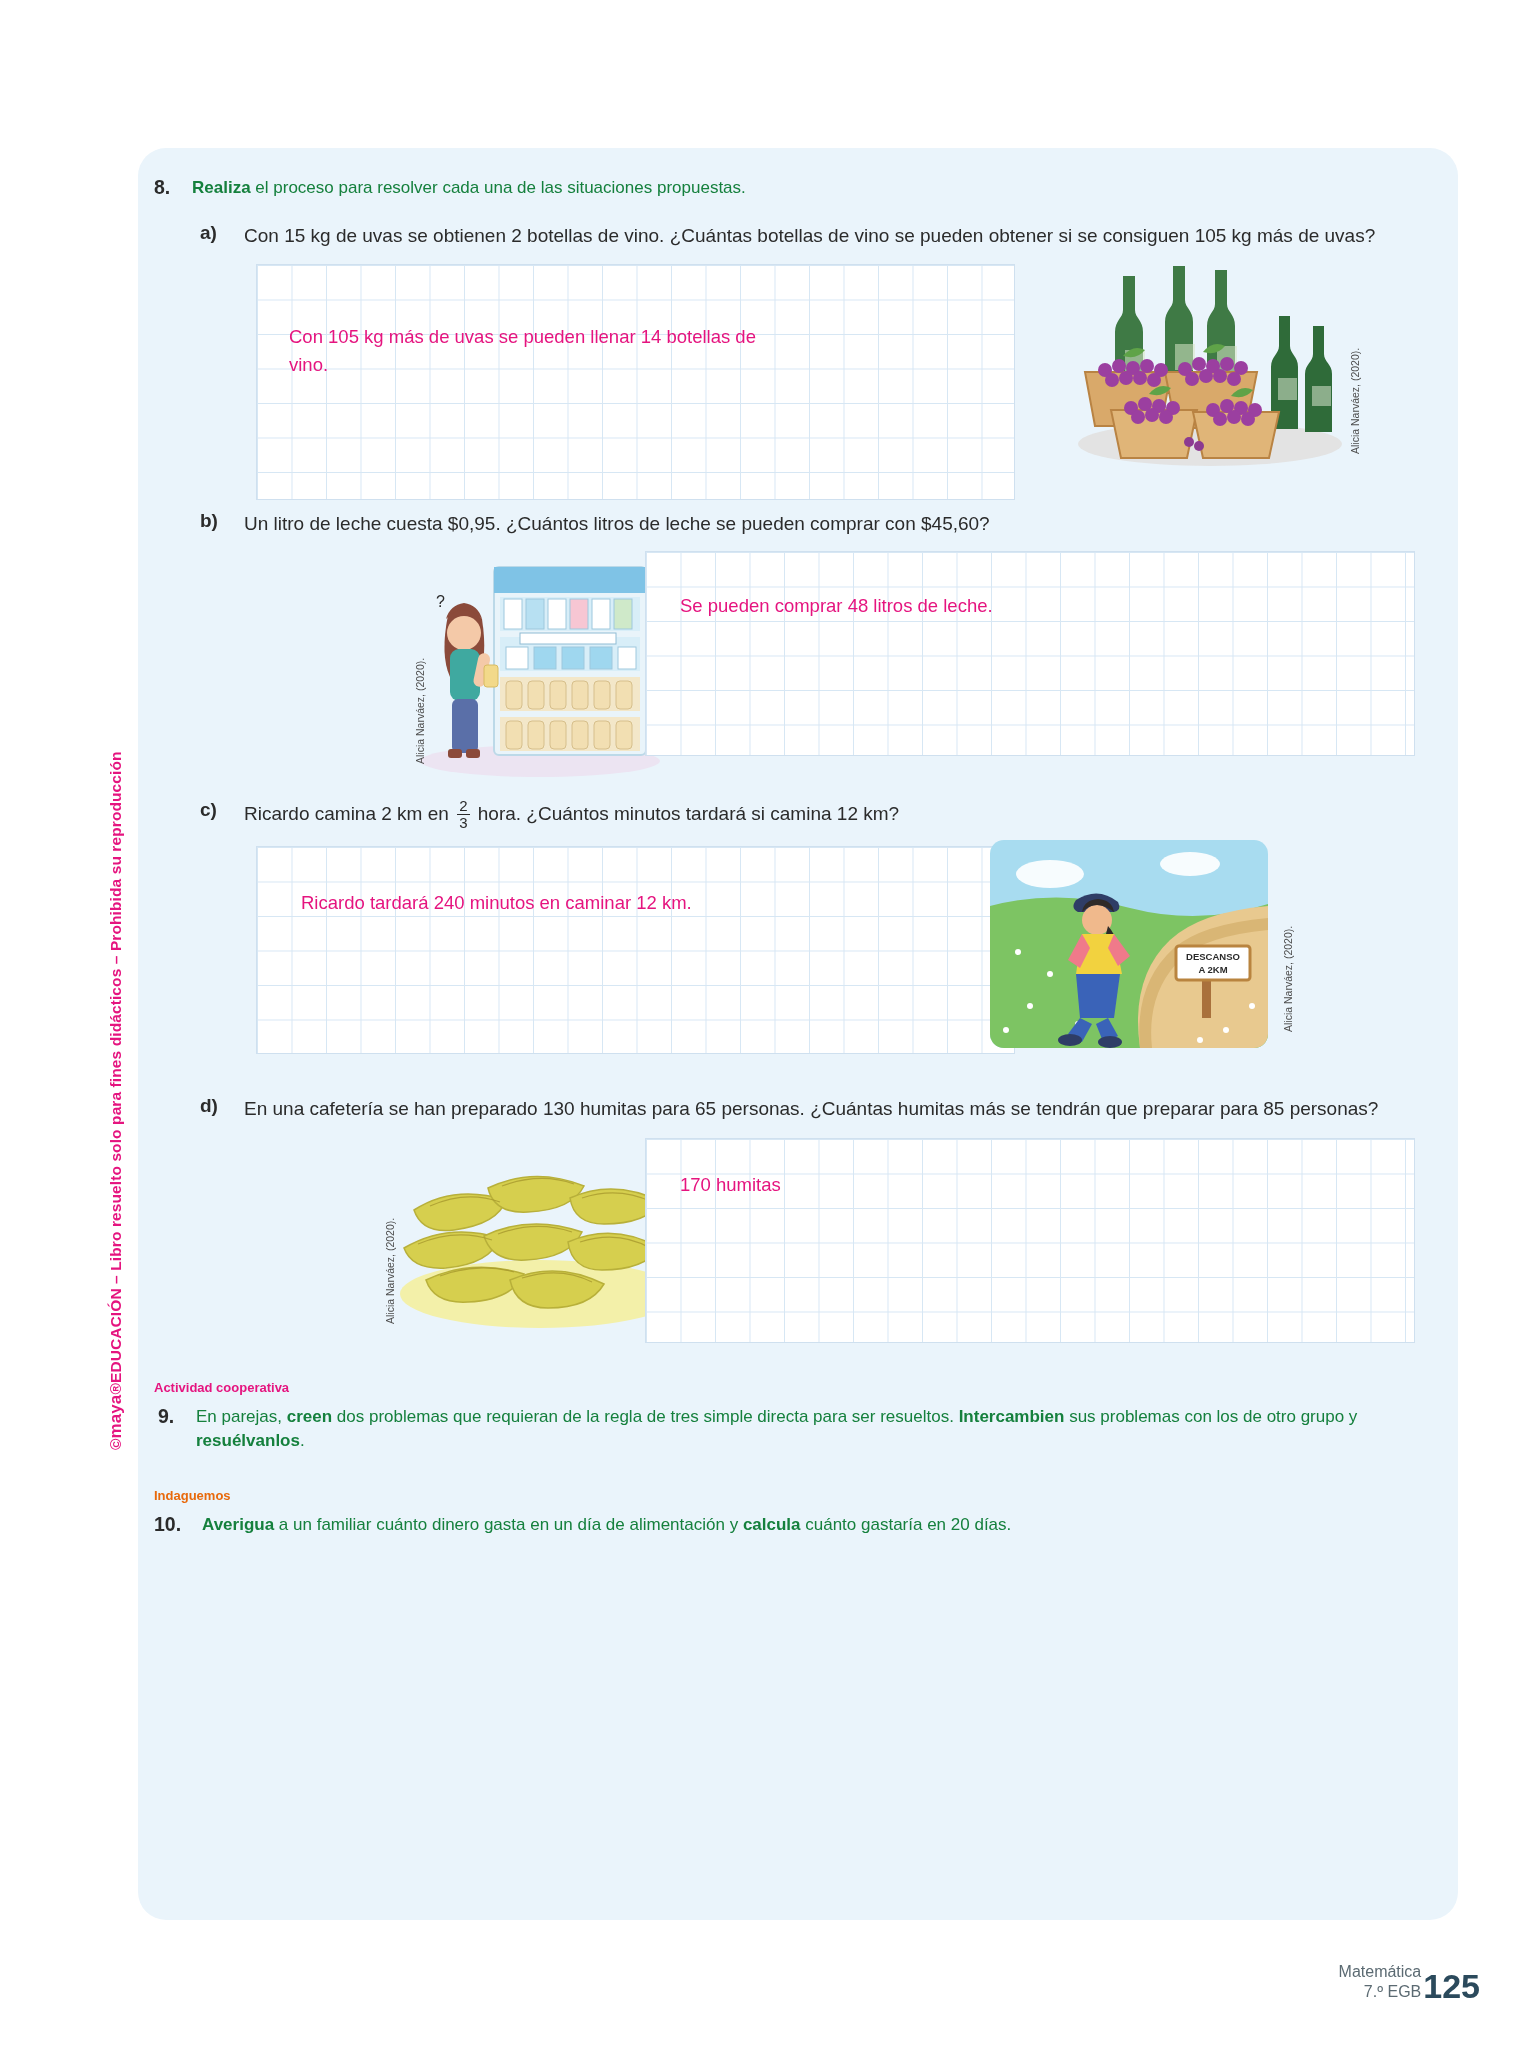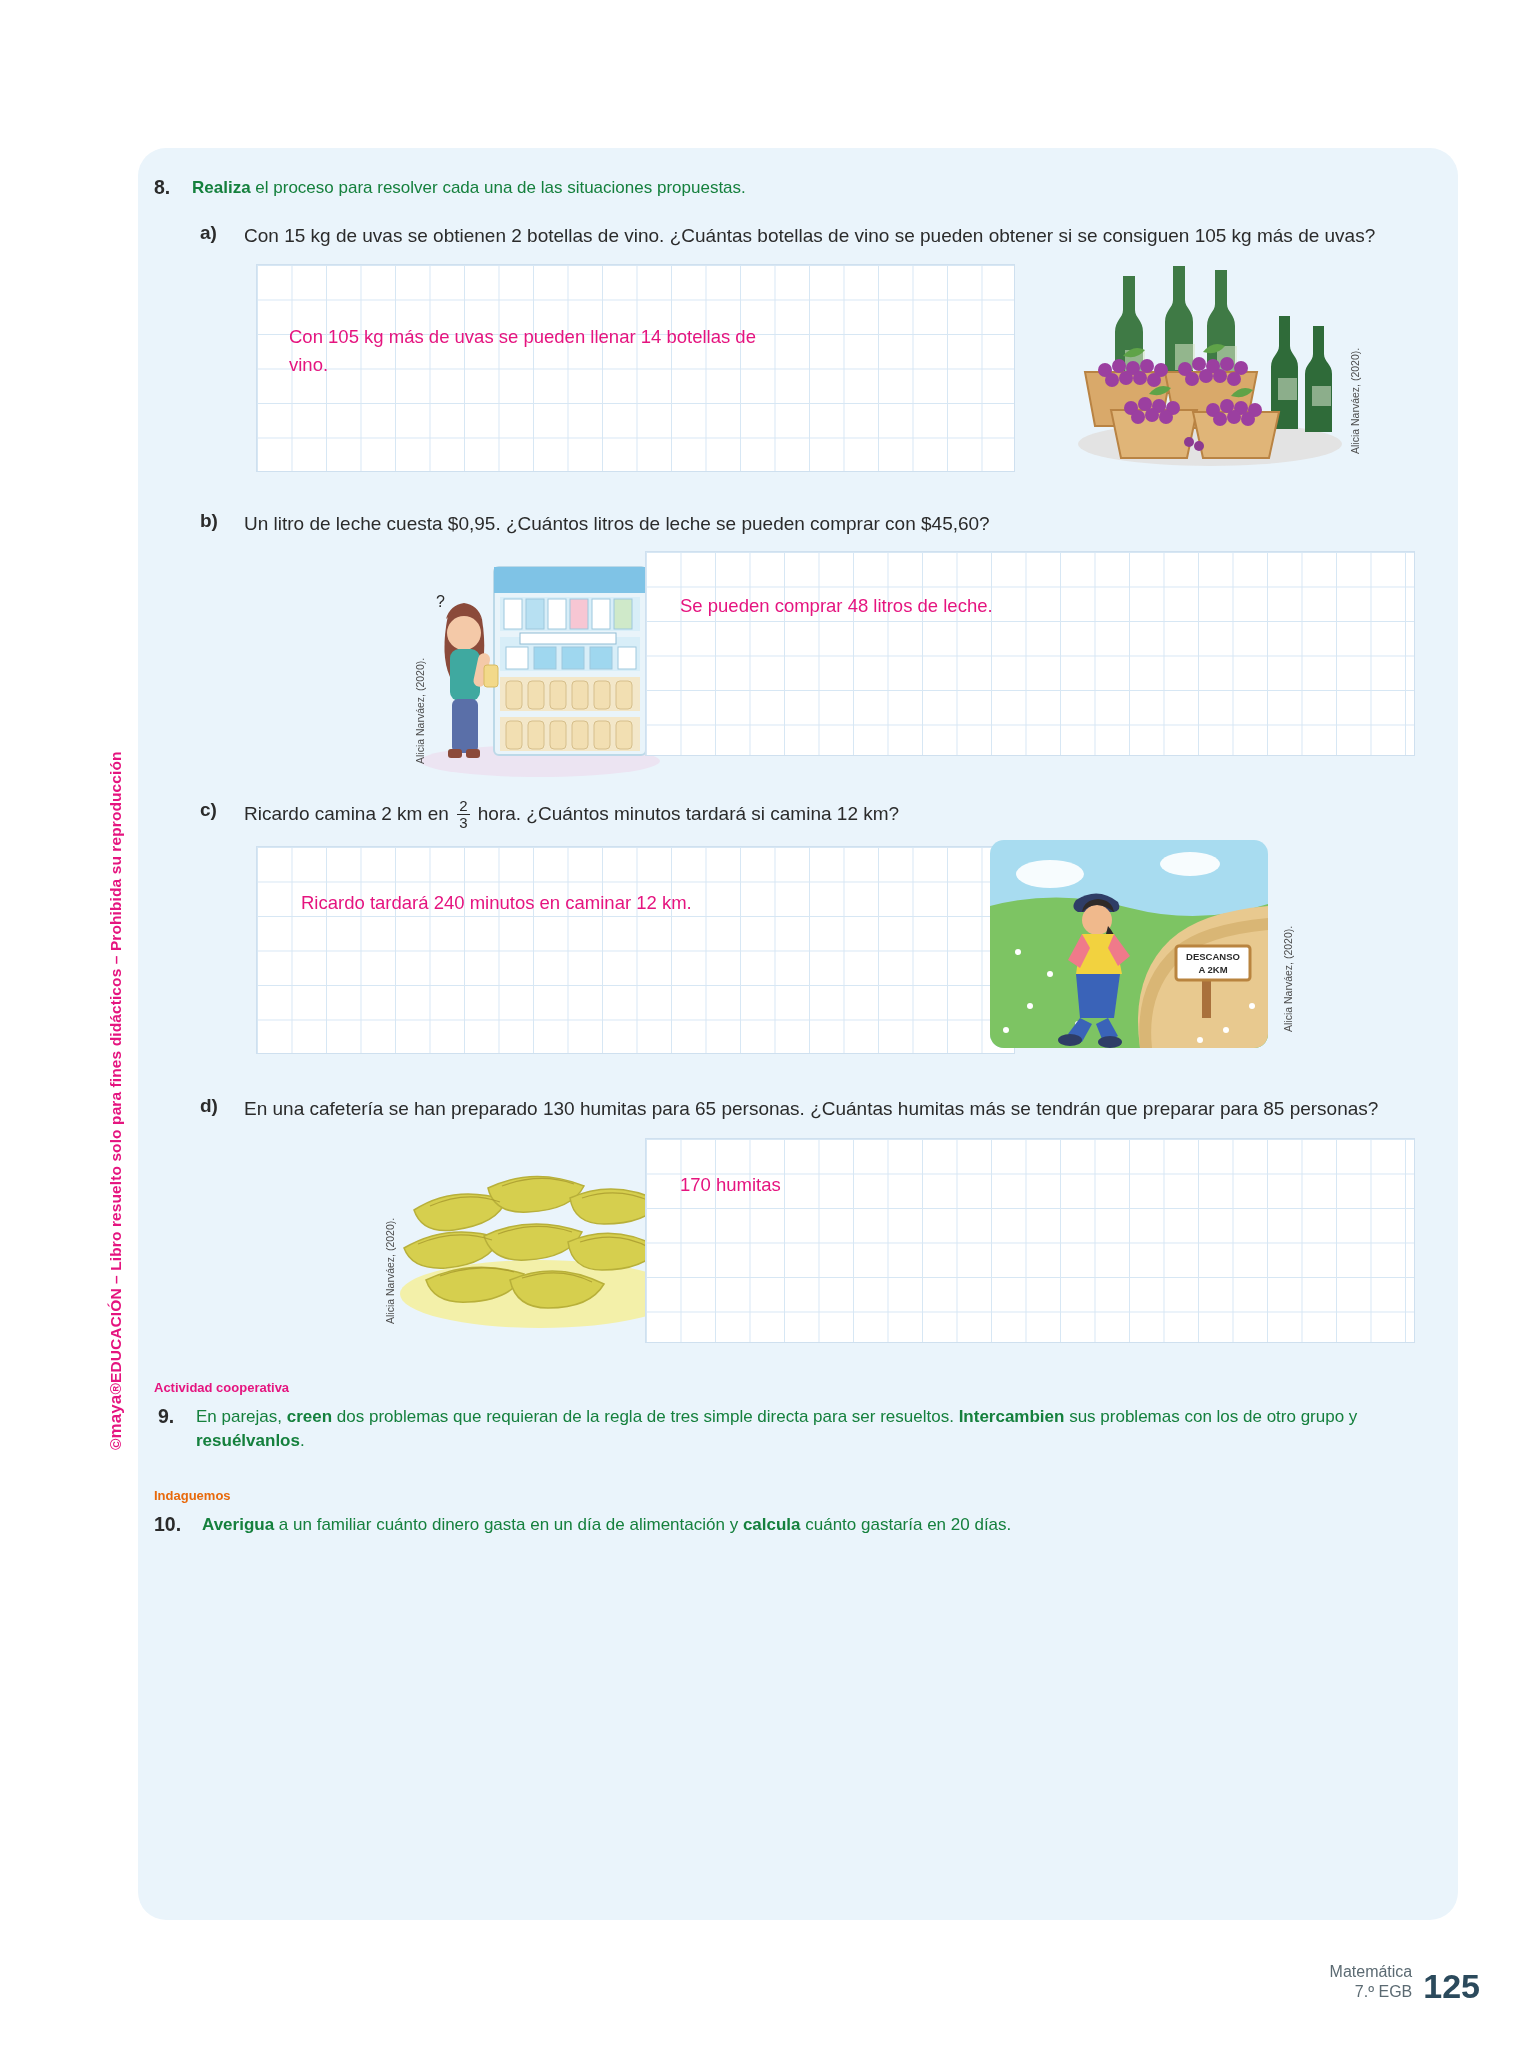--- a/index.html
+++ b/index.html
@@ -130,21 +130,21 @@
   .sec-head.orange { color: #e8690b; }
 
   
   .footer {
     position: absolute;
     right: 56px;
     bottom: 46px;
     text-align: right;
     display: flex;
     align-items: flex-end;
-    gap: 11px;
+    gap: 2px;
   }
   .footer .label {
     font-size: 16px;
     color: #5b6a72;
     line-height: 1.25;
     text-align: right;
   }
   .footer .pagenum {
     font-size: 34px;
     font-weight: bold;
@@ -186,21 +186,21 @@
       <b>Realiza</b><span> el proceso para resolver cada una de las situaciones propuestas.</span>
     </div>
   </div>
 
   <div class="sub-row">
     <div class="sub-letter">a)</div>
     <div class="sub-text">Con 15 kg de uvas se obtienen 2 botellas de vino. ¿Cuántas botellas de vino se pueden obtener si se consiguen 105 kg más de uvas?</div>
   </div>
 
   <div style="position:relative; height:232px; margin-top:14px;">
-    <div class="grid-box" style="position:absolute; left:106px; top:0; width:759px; height:208px;">
+    <div class="grid-box" style="position:absolute; left:106px; top:0; width:759px; height:236px;">
       <div class="grid-answer" style="left:32px; top:58px; width:500px;">Con 105 kg más de uvas se pueden llenar 14 botellas de vino.</div>
     </div>
 
     <div class="illus" style="position:absolute; left:915px; top:-10px; width:290px; height:225px;">
       <svg width="290" height="225" viewBox="0 0 290 225">
         <ellipse cx="145" cy="190" rx="132" ry="22" fill="#e3e3e3"></ellipse>
 
         <g fill="#3f7a45">
           <path d="M58 22 h12 v34 c0 8 8 10 8 22 v66 h-28 v-66 c0 -12 8 -14 8 -22 z"></path>
           <path d="M108 12 h12 v34 c0 8 8 10 8 22 v72 h-28 v-72 c0 -12 8 -14 8 -22 z"></path>

